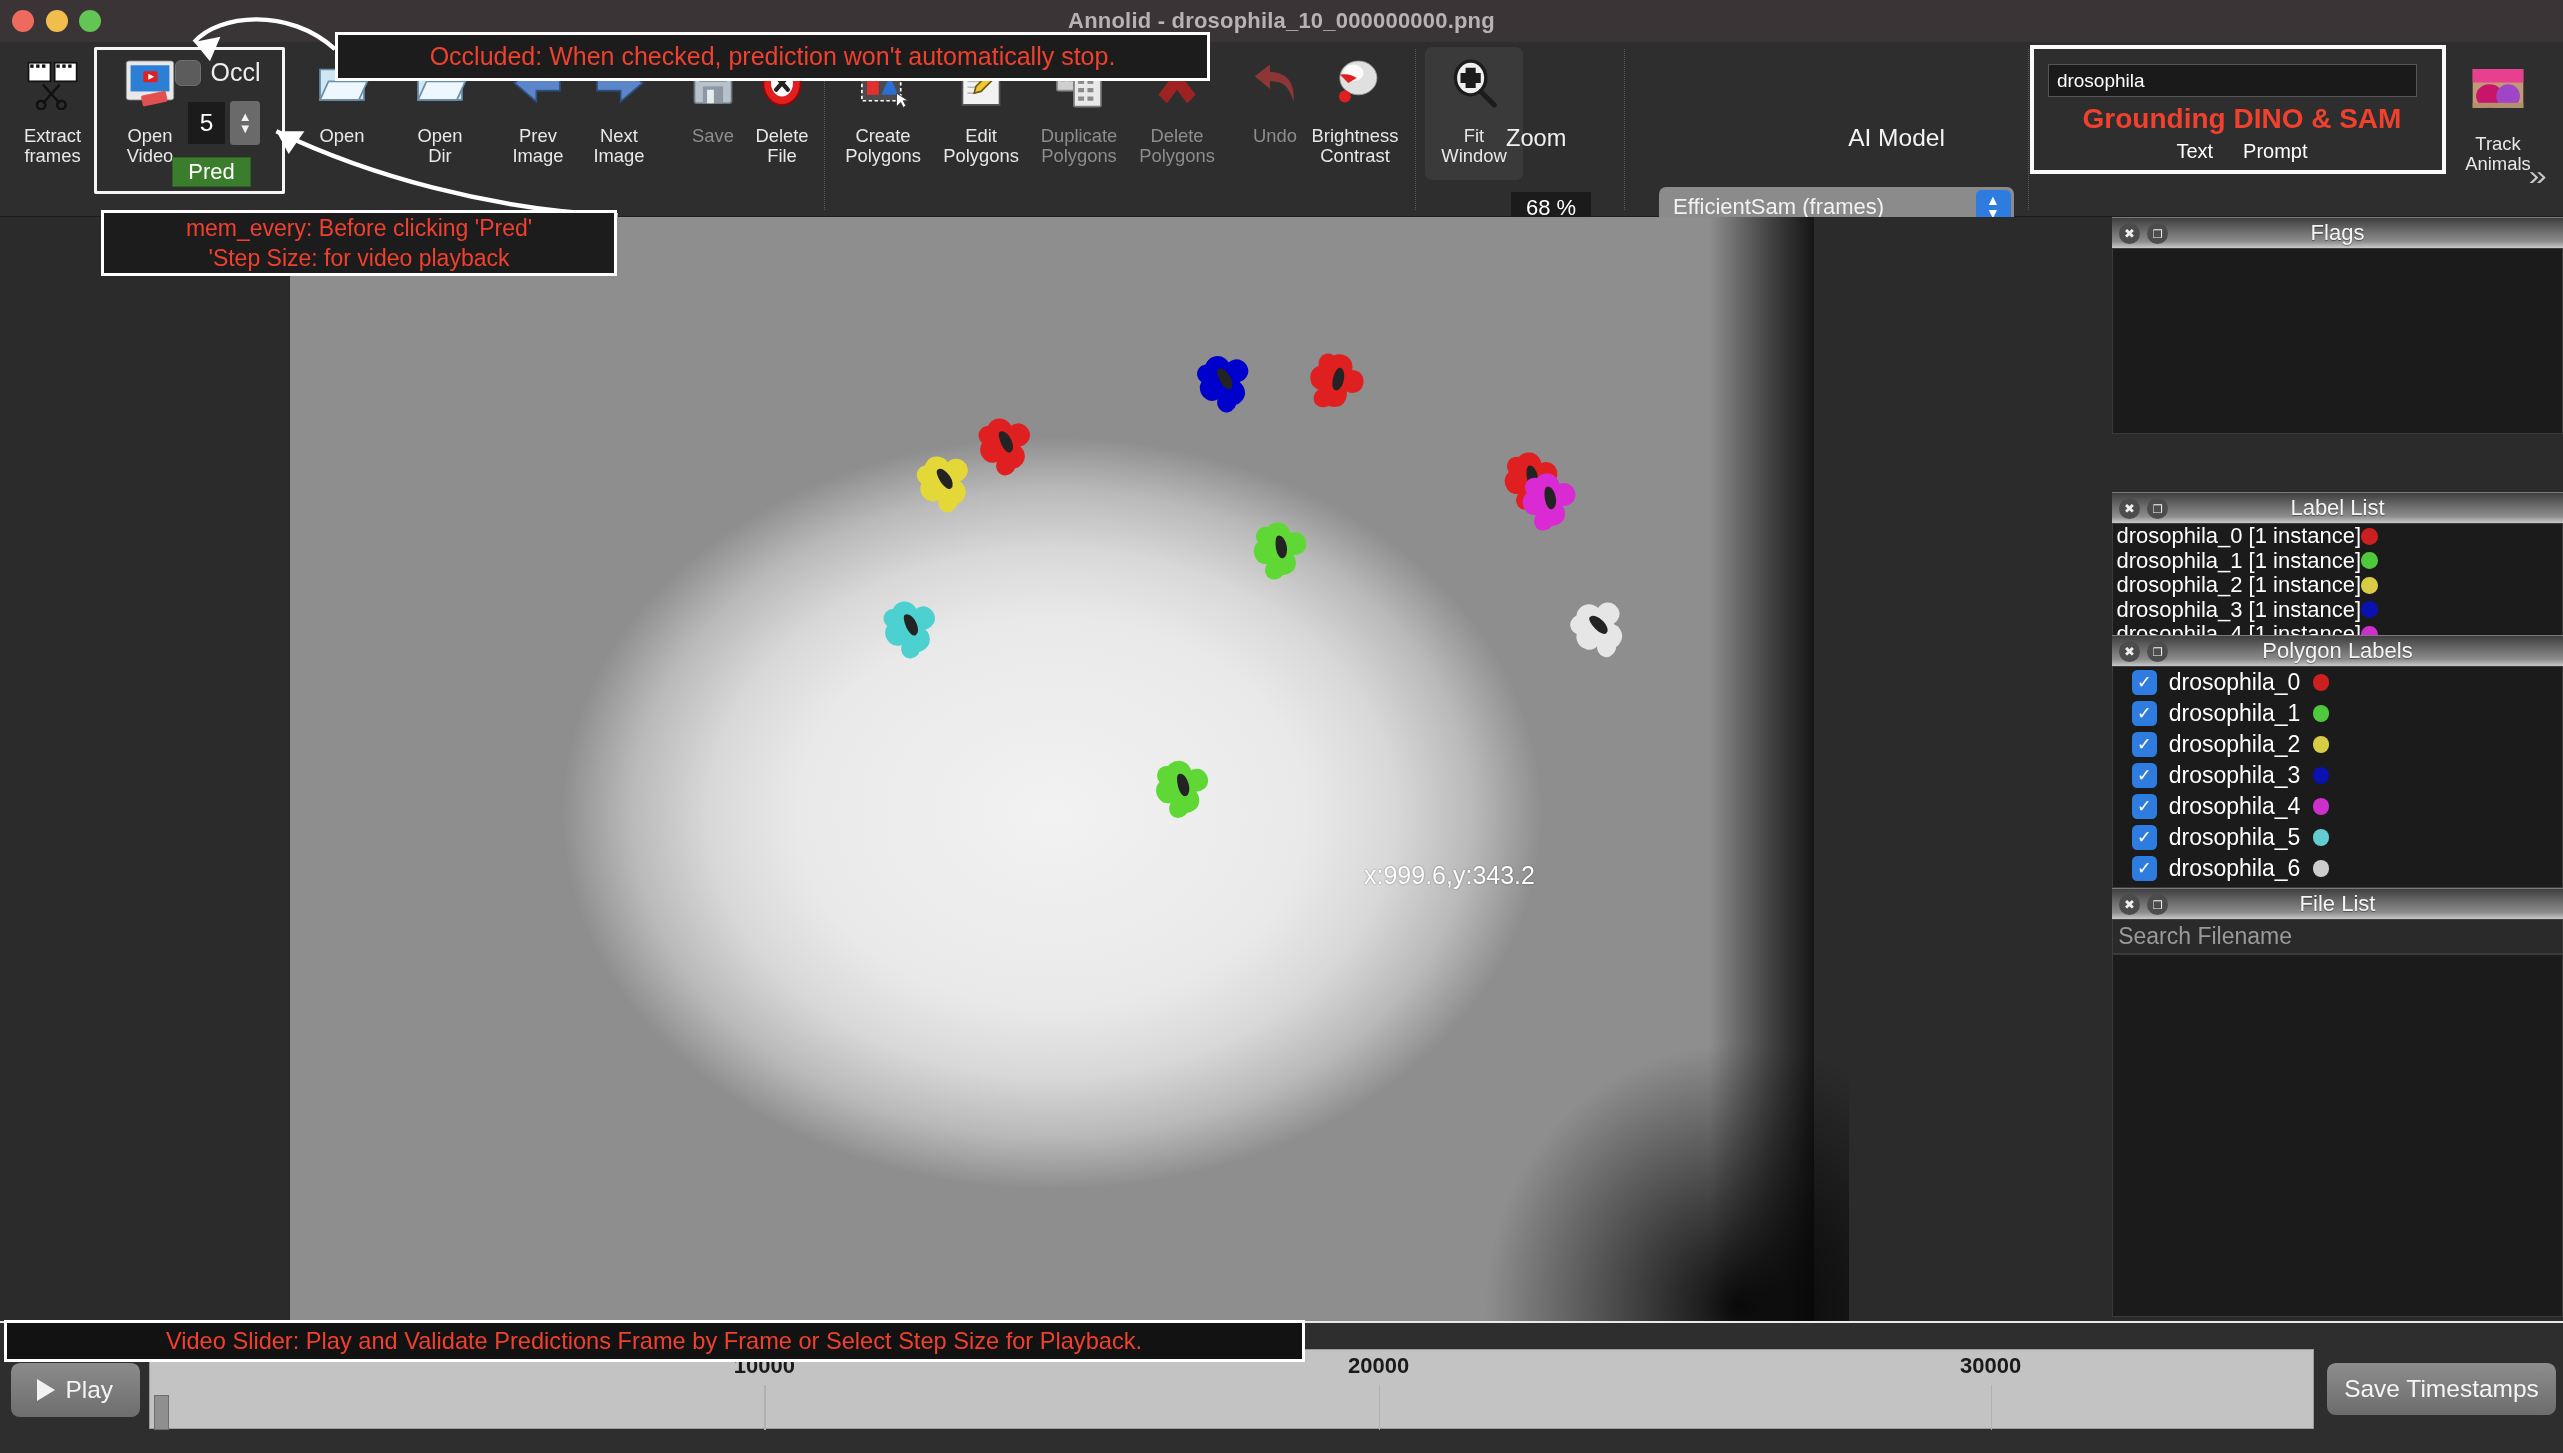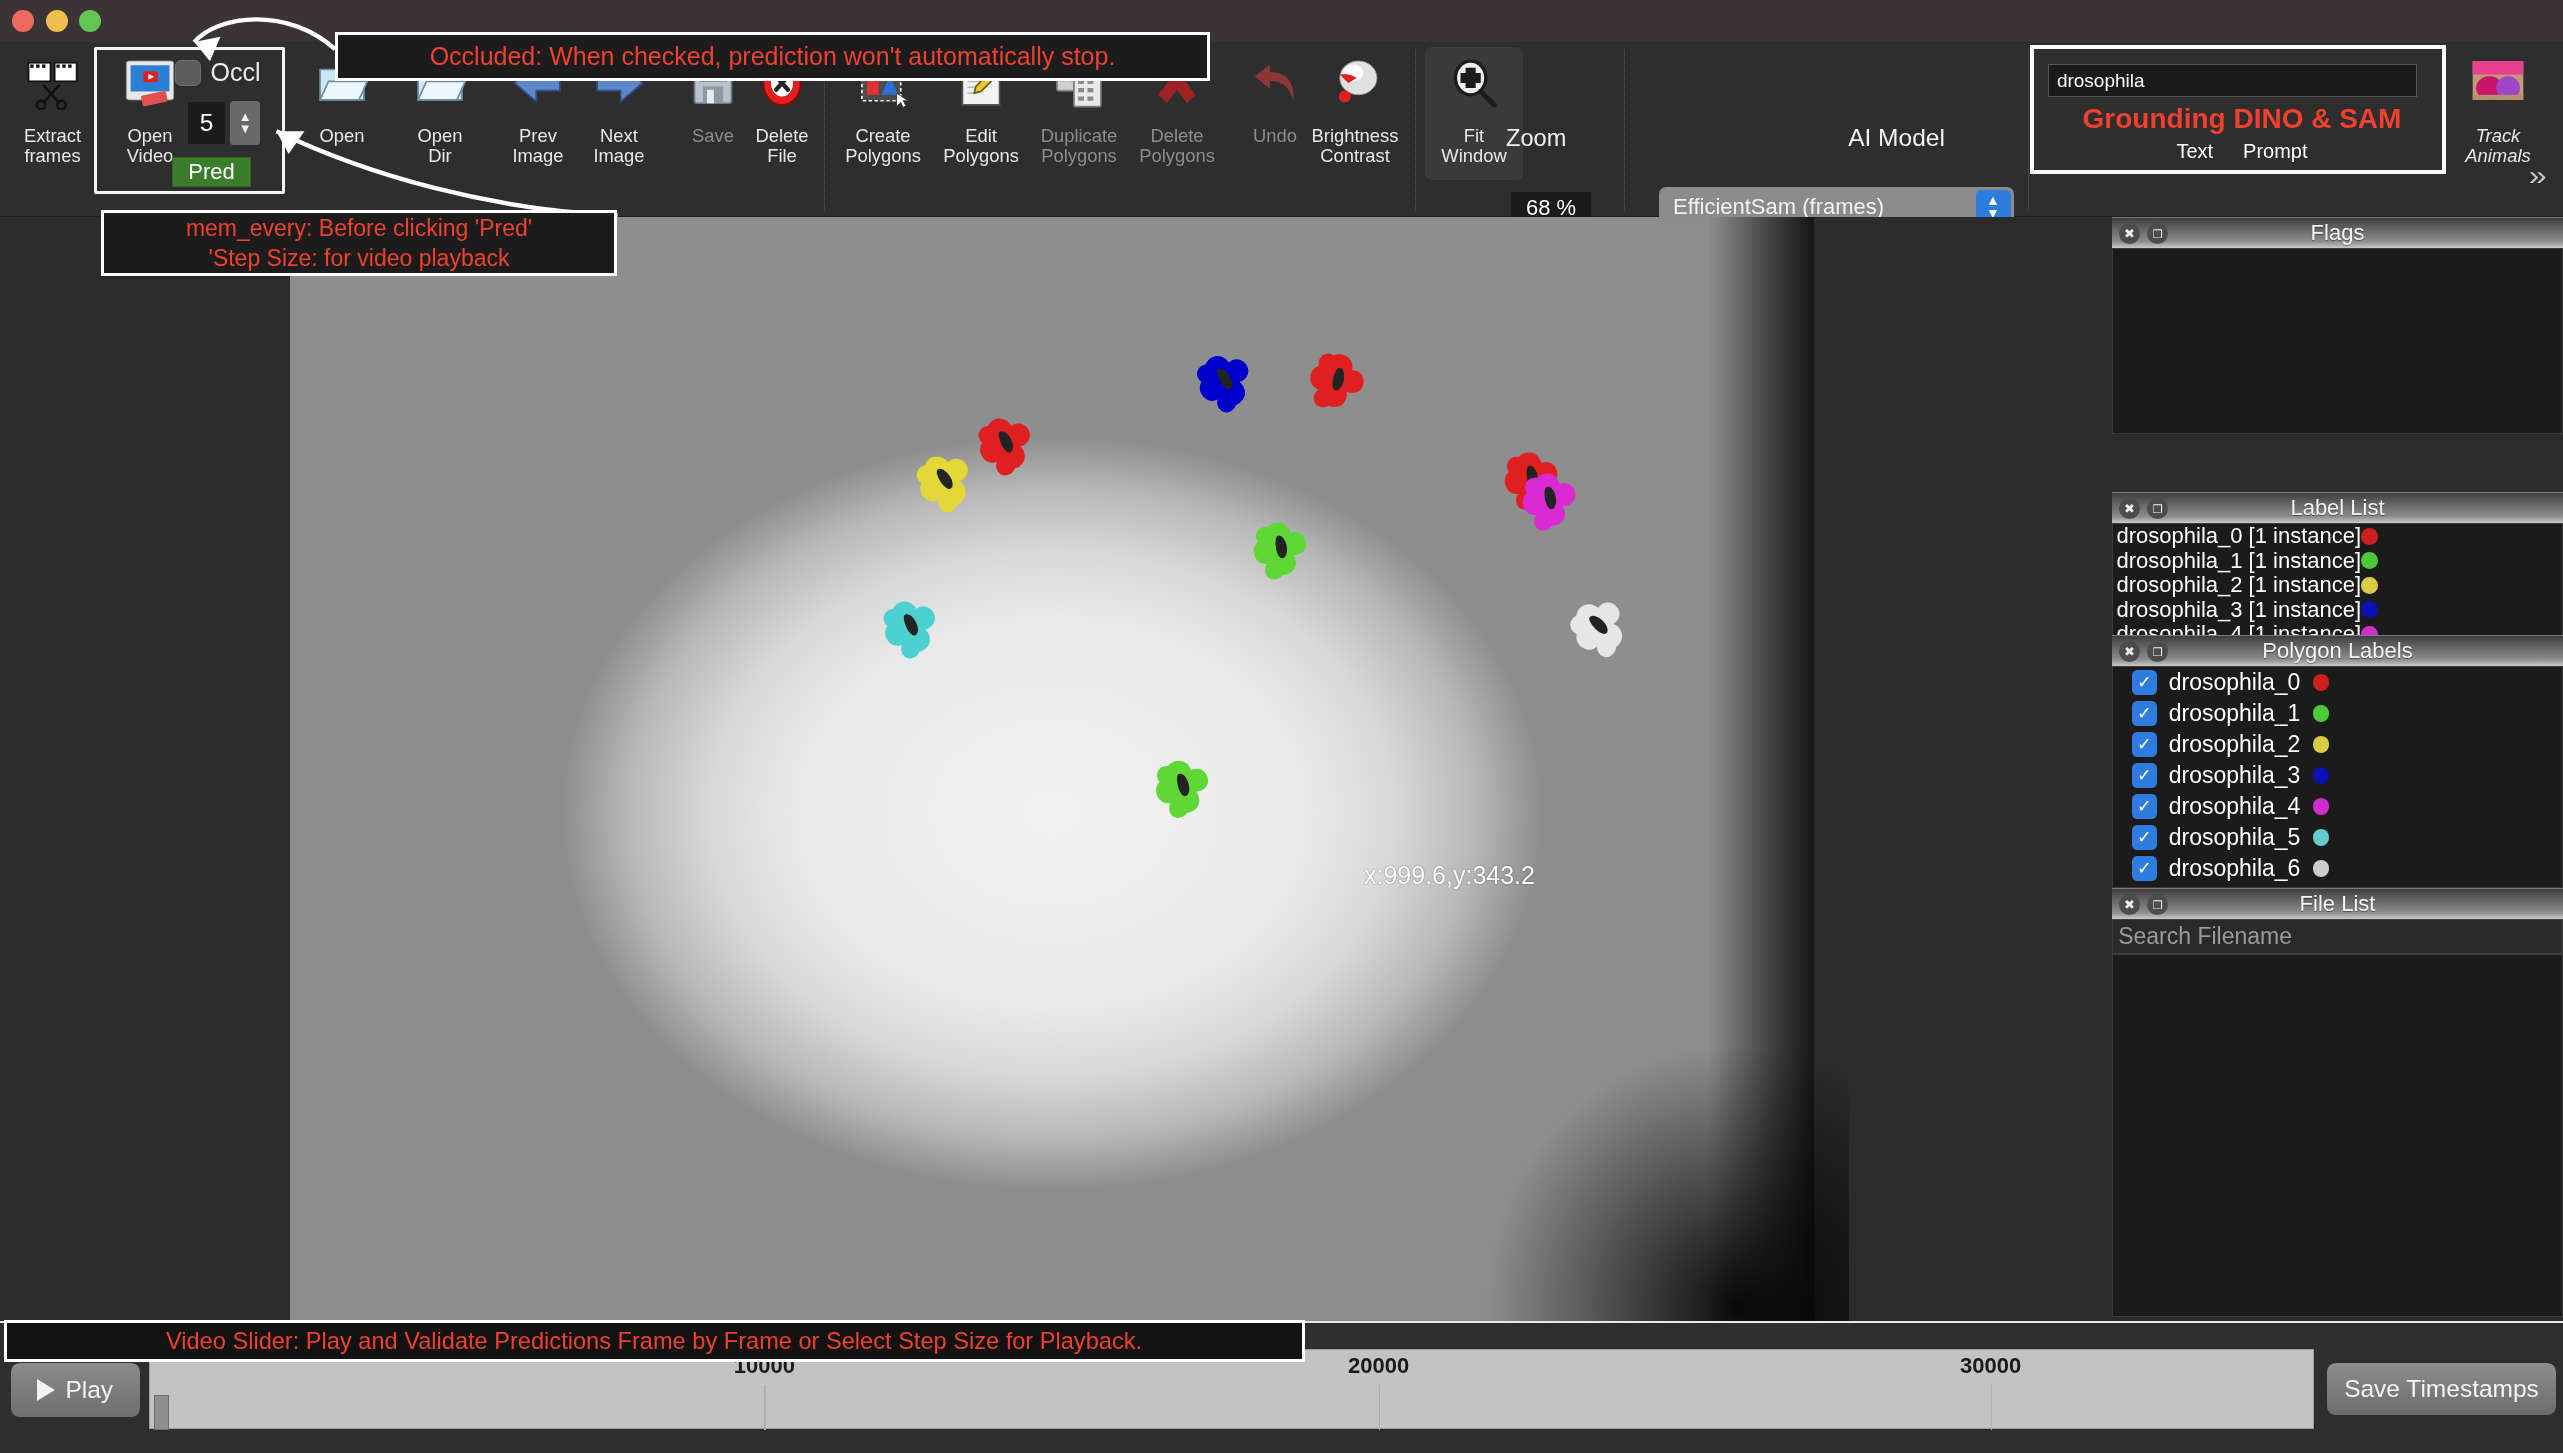--- a/index.html
+++ b/index.html
@@ -226,20 +226,21 @@
 </style>
 </head>
 <body>
 
 <div id="titlebar">
   <div id="traffic">
     <div class="tl r"></div>
     <div class="tl y"></div>
     <div class="tl g"></div>
   </div>
+  <div id="win-title">Annolid - drosophila_10_000000000.png</div>
 </div>
 
 <div id="toolbar">
 
   <div class="tbtn" style="position:absolute;left:3.5px;top:0;">
     <div class="ico">
       <svg viewBox="0 0 64 64">
         <rect x="3" y="8" width="26" height="22" fill="#fff" stroke="#111" stroke-width="2"></rect>
         <rect x="34" y="8" width="26" height="22" fill="#fff" stroke="#111" stroke-width="2"></rect>
         <g fill="#111">
@@ -465,21 +466,21 @@
   <div id="ai-select">
     <span>EfficientSam (frames)</span>
     <div id="ai-caret">
         <div>▲</div>
         <div>▼</div>
       </div>
   </div>
 
   <div class="sep" style="left:2028px;"></div>
 
-  <div class="tbtn" style="position:absolute;left:2449px;top:0;font-style:italic;">
+  <div class="tbtn" style="position:absolute;left:2449px;top:8px;">
     <div class="ico">
       <svg viewBox="0 0 64 64">
         <rect x="2" y="6" width="60" height="46" fill="#c09a76"></rect>
         <rect x="2" y="6" width="60" height="16" fill="#e8408f"></rect>
         <ellipse cx="22" cy="38" rx="16" ry="14" fill="#c8146a"></ellipse>
         <ellipse cx="44" cy="38" rx="14" ry="14" fill="#a045c8"></ellipse>
         <rect x="2" y="46" width="60" height="6" fill="#b4906c"></rect>
       </svg>
     </div>
     <div class="lbl">

